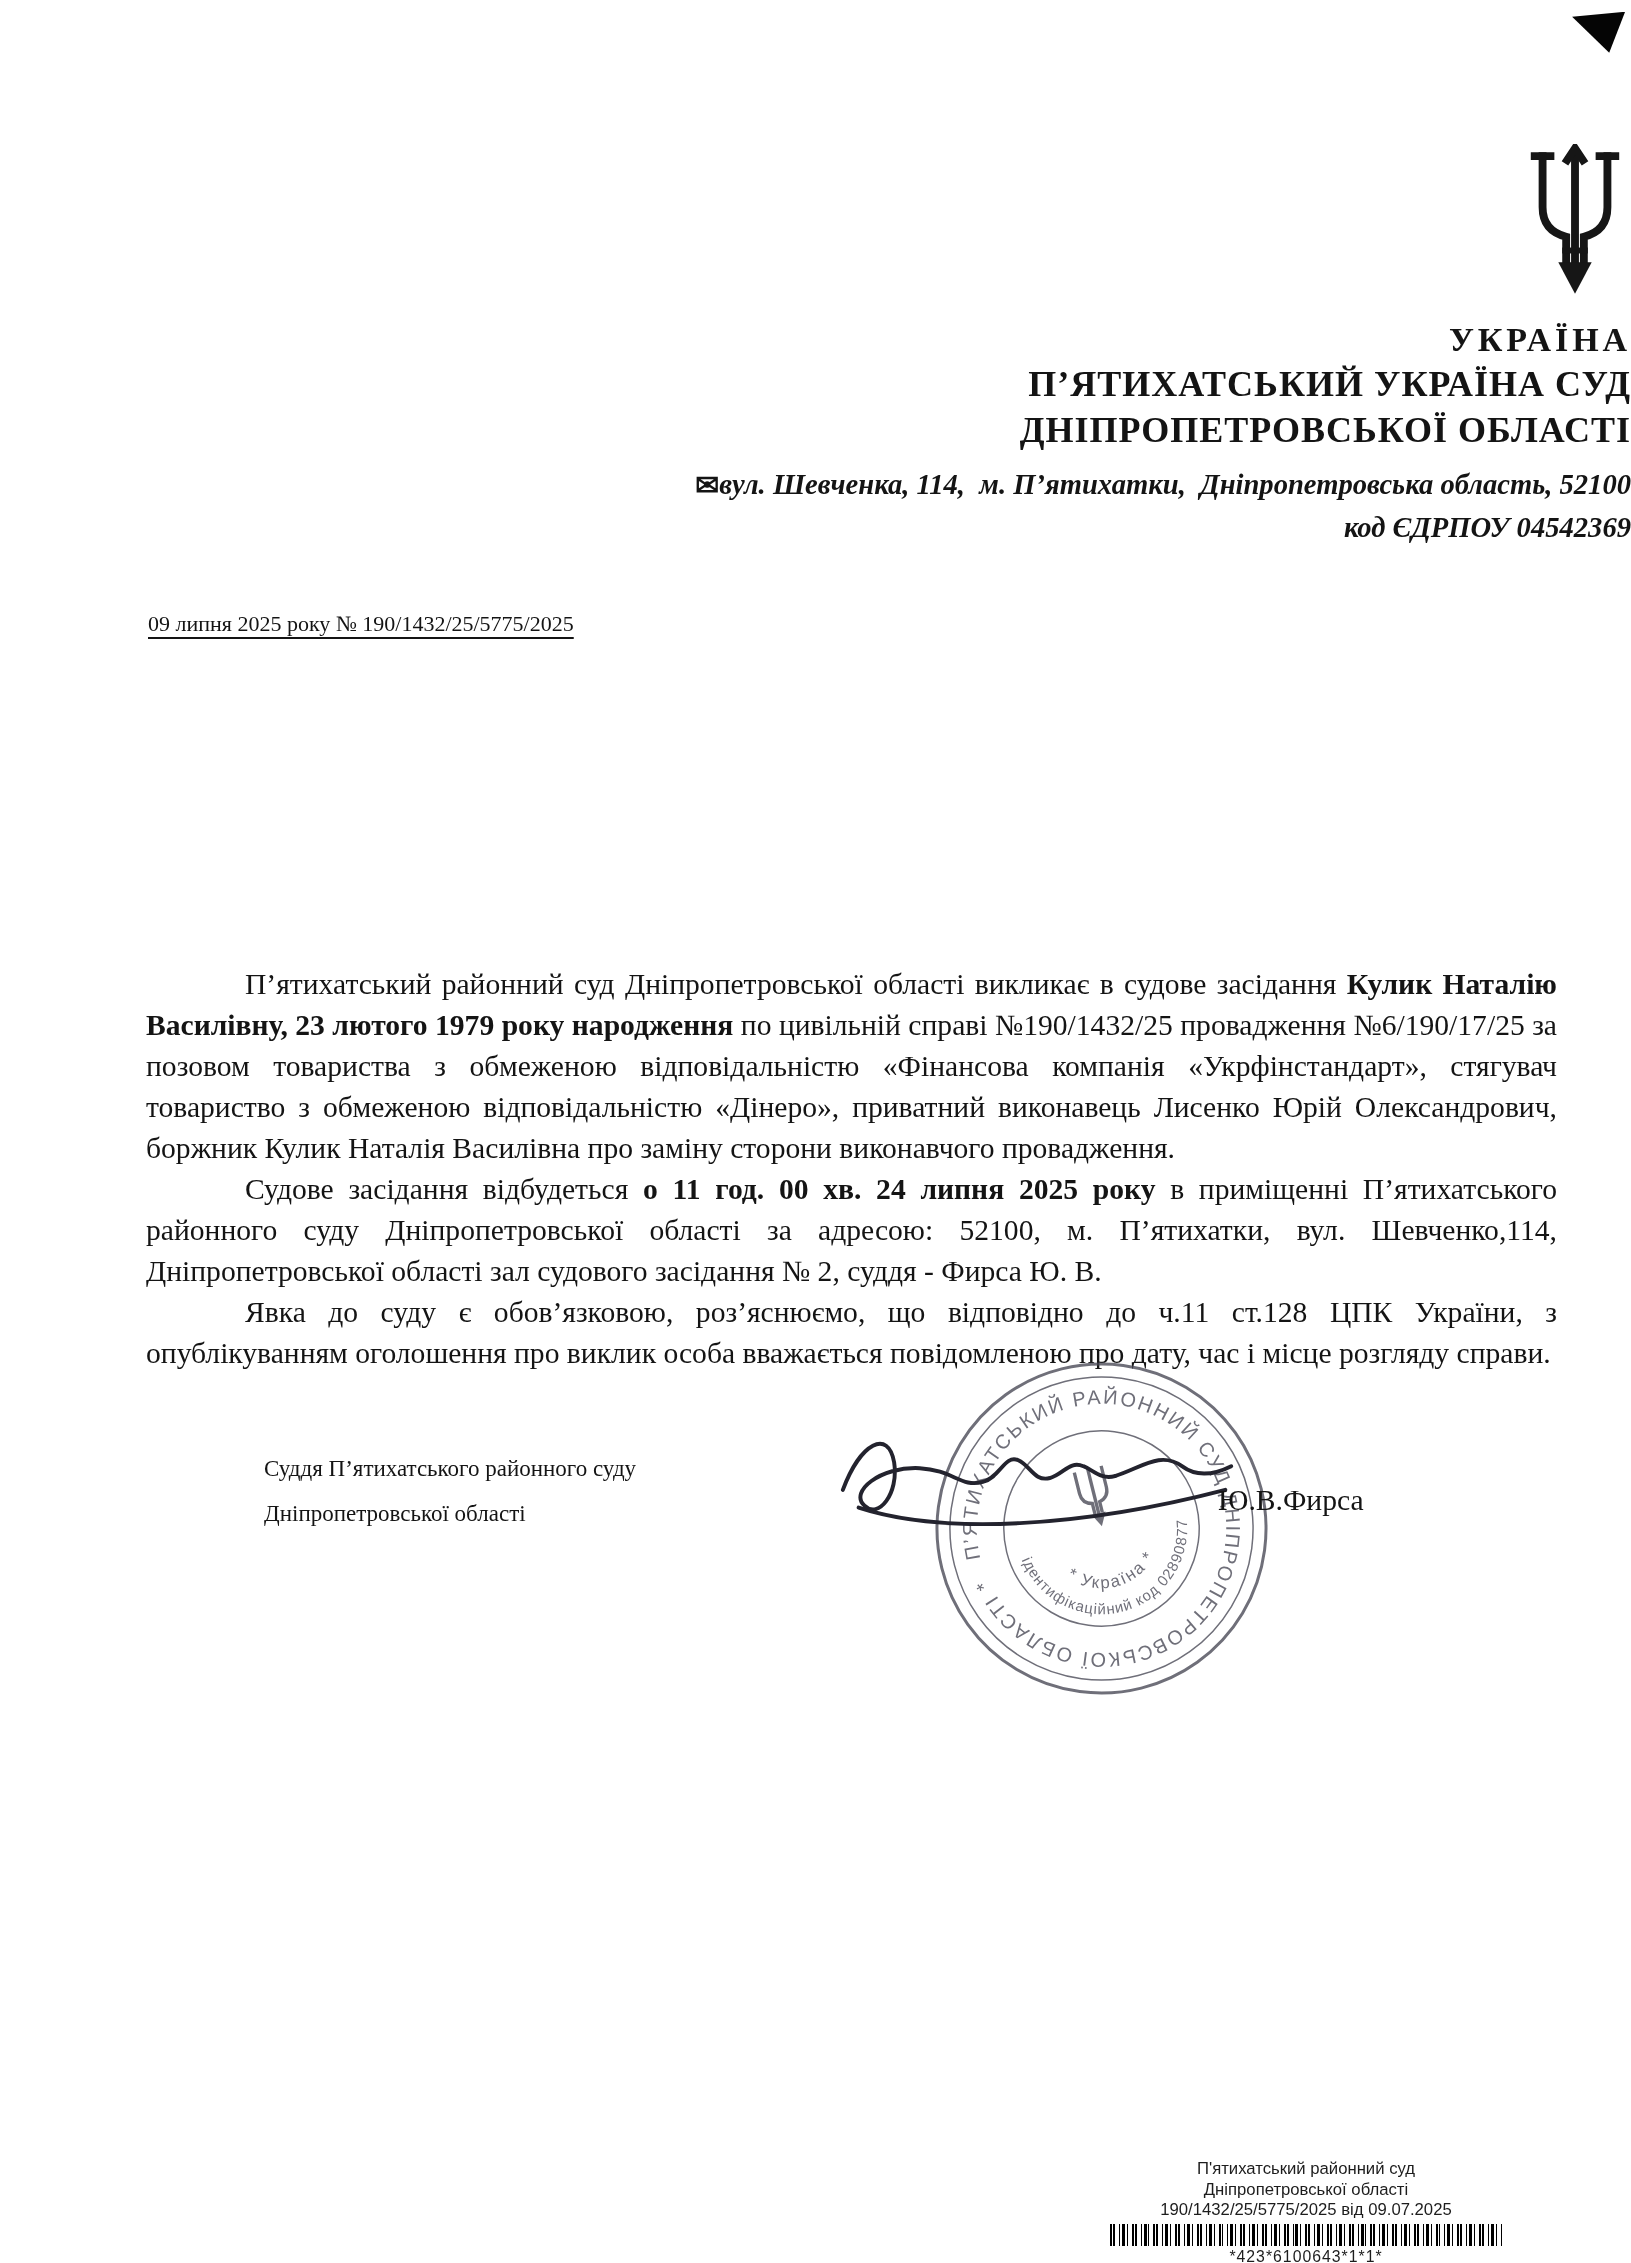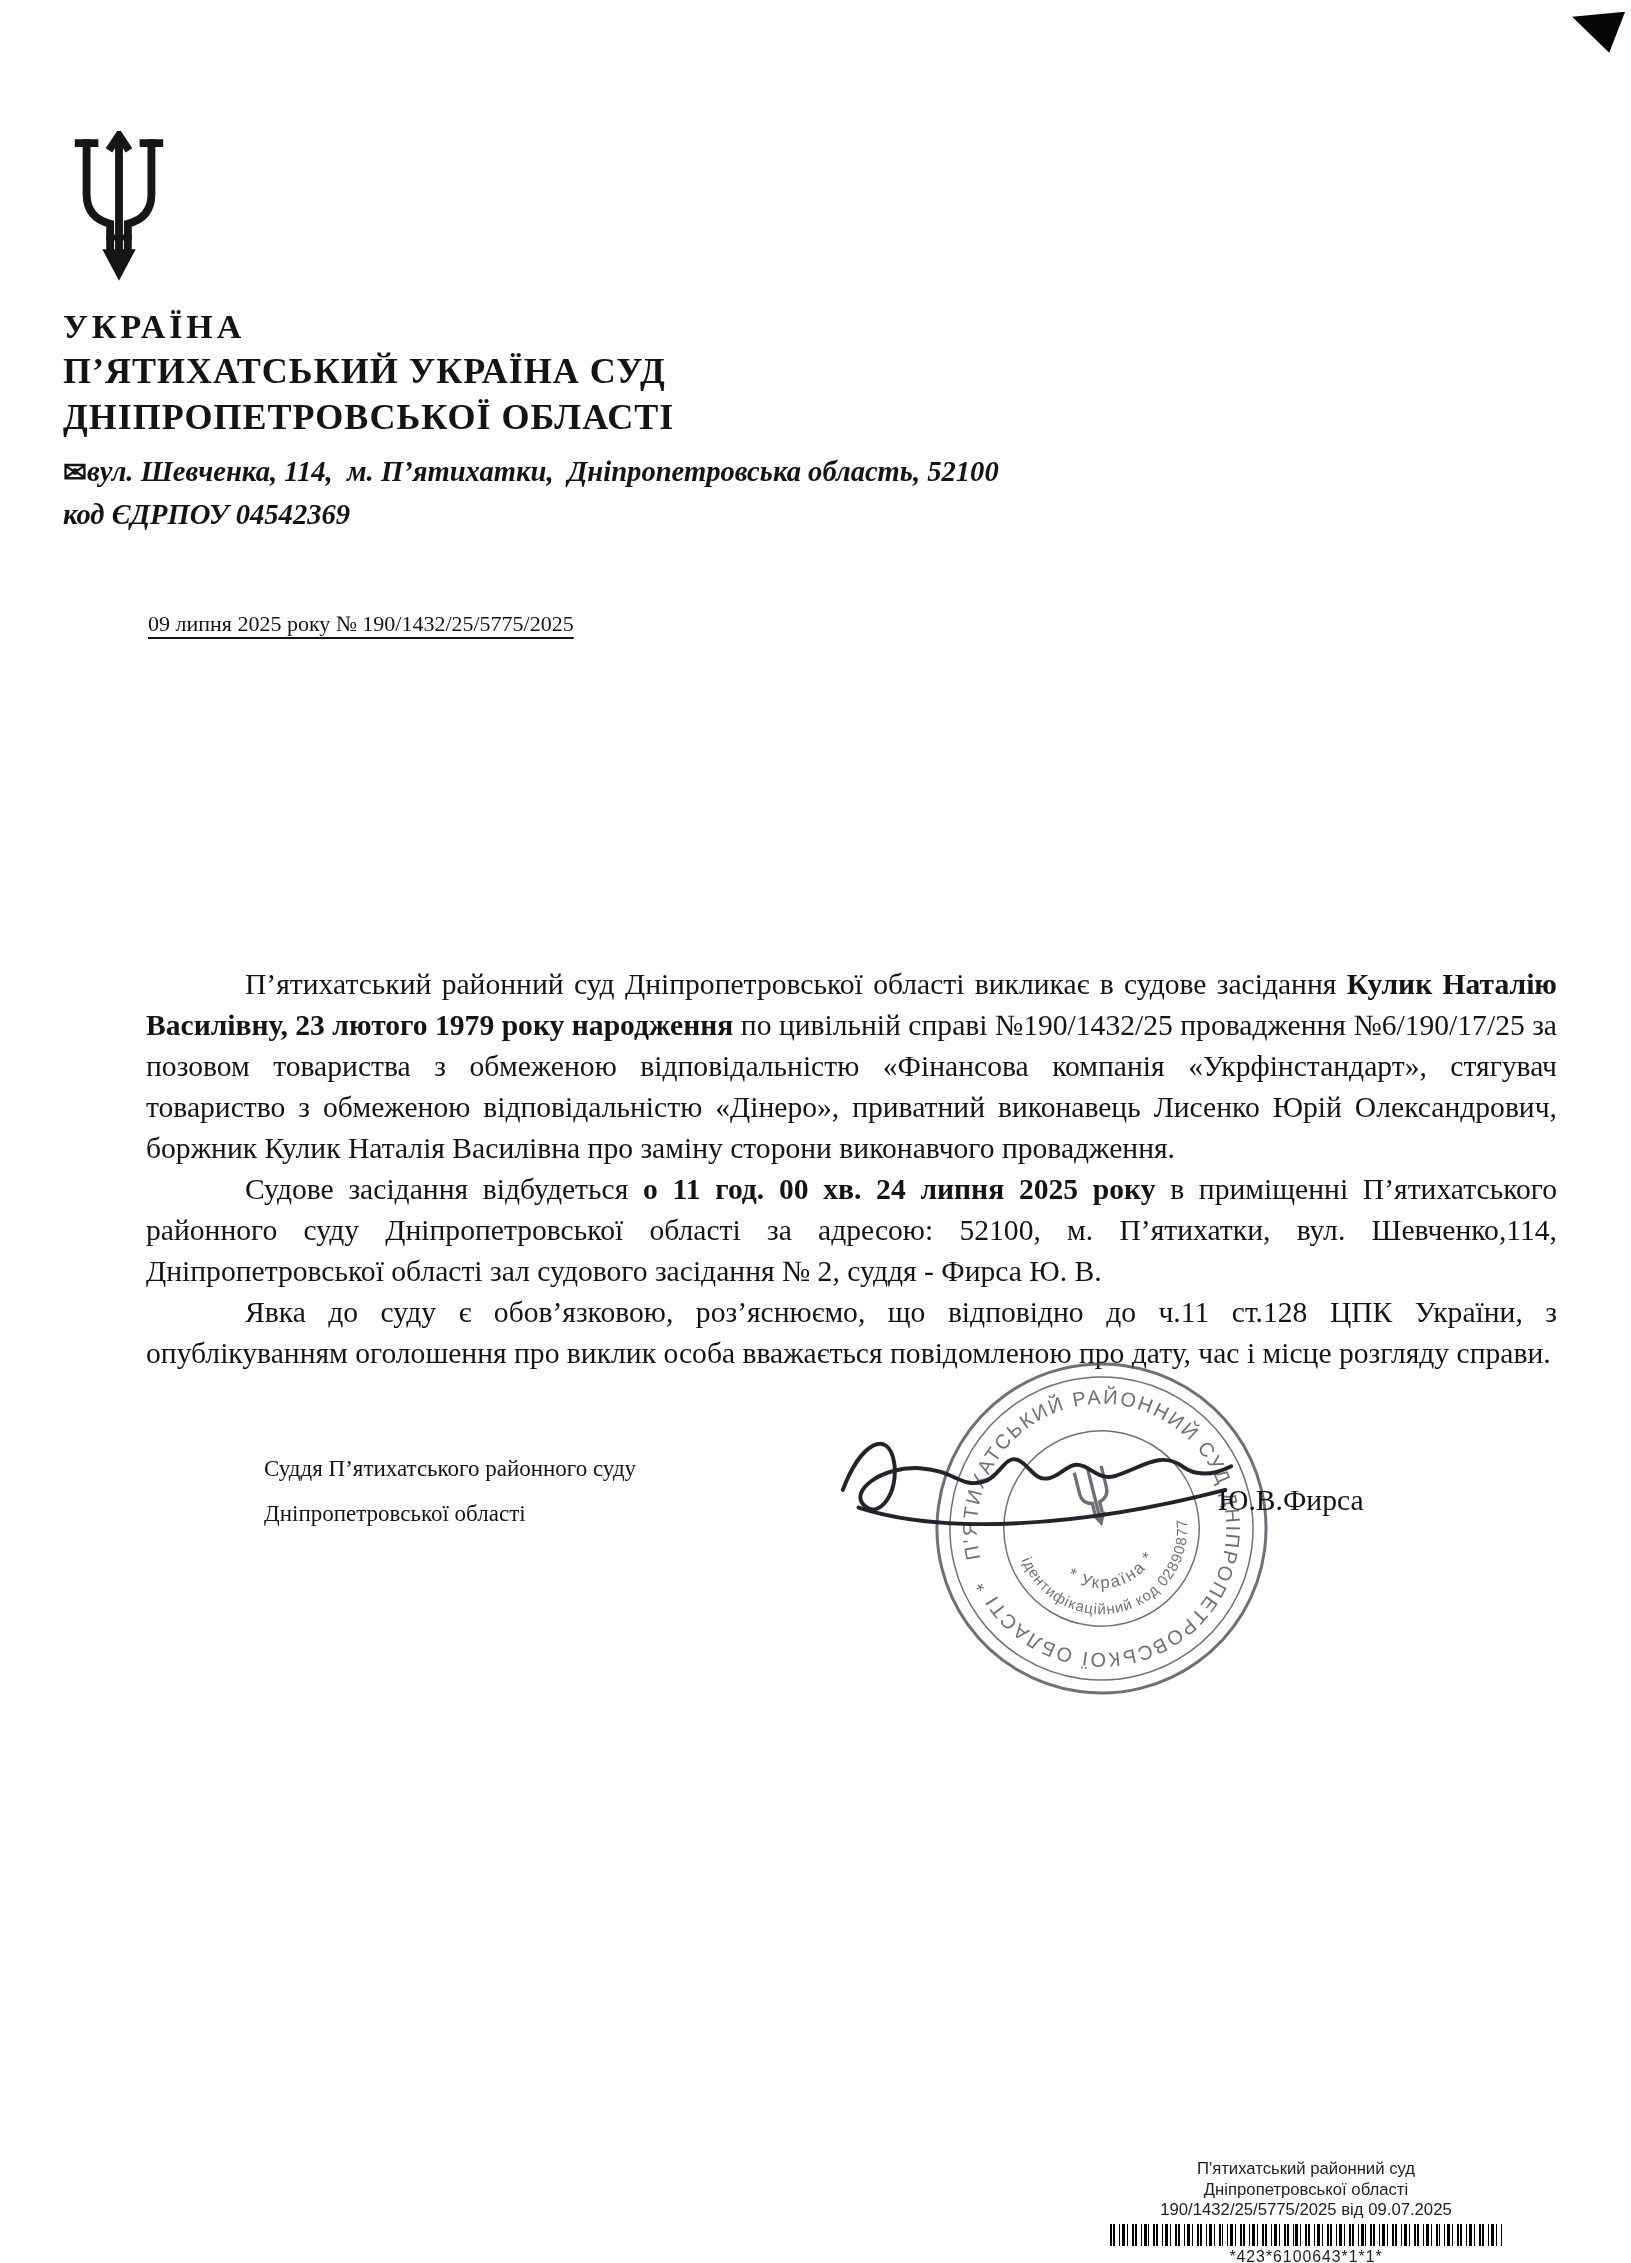--- a/index.html
+++ b/index.html
@@ -11,21 +11,21 @@
   .page{position:absolute;inset:0;background:#fff;}
 
   
   .corner-artifact{
     position:absolute;top:11.8px;right:5.9px;width:53px;height:41px;
     background:#050505;
     clip-path:polygon(100% 0, 0 12%, 70% 100%);
   }
 
   
-  .letterhead{position:absolute;left:63px;top:131px;width:1568px;text-align:left;}
+  .letterhead{position:absolute;left:63px;top:144px;width:1568px;text-align:right;}
   .emblem-wrap{margin:0 auto 13.8px;}
   .country{font-size:34px;font-weight:bold;letter-spacing:3.9px;line-height:43px;}
   .court-name{font-size:36px;font-weight:bold;letter-spacing:1px;line-height:46px;}
   .addr-line,.contact-line,.edrpou{
     font-size:28.6px;font-weight:bold;font-style:italic;line-height:43px;white-space:pre-wrap;
   }
   .addr-line{margin-top:9.9px;}
   .icon-glyph{font-style:normal;font-size:28.6px;position:relative;top:1px;}
   .doc-link{color:#141414;text-decoration:underline;text-underline-offset:3.9px;}
   .pc-icon{display:inline-block;vertical-align:-3px;}

